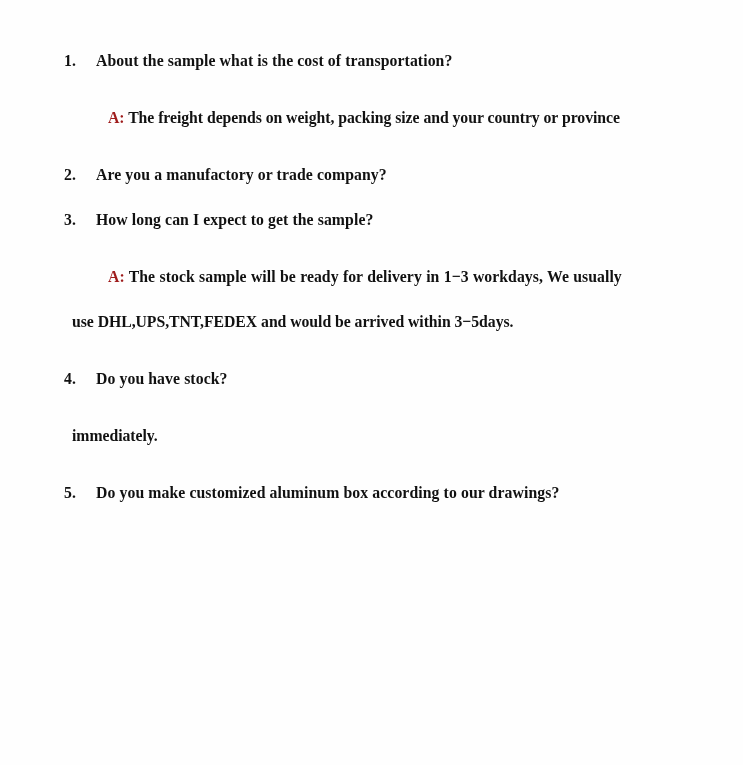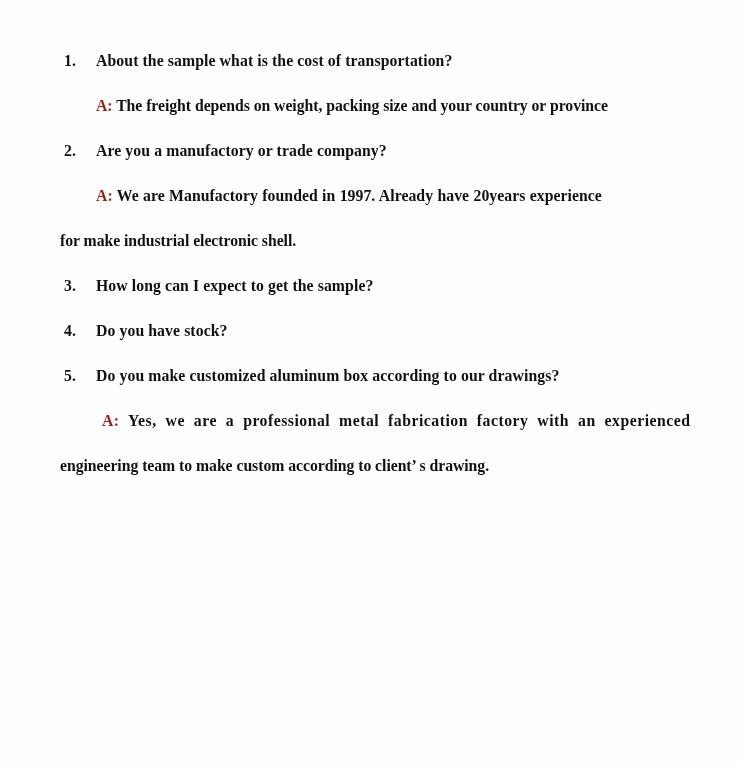--- a/index.html
+++ b/index.html
@@ -63,21 +63,21 @@
     font-size: 17.5px;
     font-weight: bold;
     color: #111111;
     transform: scaleX(0.90);
     transform-origin: left center;
     letter-spacing: 0.1px;
   }
 
   
   .answer-block {
-    margin: 0;
+    margin: 12px;
     padding: 0;
   }
   .answer-line {
     position: relative;
     height: 45px;
     line-height: 45px;
     white-space: nowrap;
     font-size: 17.5px;
     font-weight: bold;
     color: #111111;
@@ -124,63 +124,53 @@
           </span>
         </div>
       </div>
     </li>
 
     <li class="faq-item">
       <div class="question-row">
         <span class="q-number">2.</span>
         <span class="q-text">Are you a manufactory or trade company?</span>
       </div>
-      <div class="answer-block">
-        <div class="answer-line indent-a">
-          <span class="inner track-normal">
-            <span class="a-marker">A: </span>
-            <span>We are Manufactory founded in 1997. Already have 20years experience</span>
-          </span>
-        </div>
-        <div class="answer-line cont">
-          <span class="inner track-tight">for make industrial electronic shell.</span>
-        </div>
-      </div>
     </li>
 
     <li class="faq-item">
       <div class="question-row">
         <span class="q-number">3.</span>
         <span class="q-text">How long can I expect to get the sample?</span>
       </div>
       <div class="answer-block">
+        <div class="answer-line indent-a">
+          <span class="inner track-normal">
+            <span class="a-marker">A: </span>
+            <span>The stock sample will be ready for delivery in 1−3 workdays, We usually</span>
+          </span>
+        </div>
+        <div class="answer-line cont">
+          <span class="inner track-tight">use DHL,UPS,TNT,FEDEX and would be arrived within 3−5days.</span>
+        </div>
       </div>
     </li>
 
     <li class="faq-item">
       <div class="question-row">
         <span class="q-number">4.</span>
         <span class="q-text">Do you have stock?</span>
       </div>
       <div class="answer-block">
+        <div class="answer-line cont">
+          <span class="inner track-tight">immediately.</span>
+        </div>
       </div>
     </li>
 
     <li class="faq-item">
       <div class="question-row">
         <span class="q-number">5.</span>
         <span class="q-text">Do you make customized aluminum box according to our drawings?</span>
       </div>
-      <div class="answer-block">
-        <div class="answer-line indent-b">
-          <span class="inner track-wide">
-            <span class="a-marker">A: </span>
-            <span>Yes, we are a professional metal fabrication factory with an experienced</span>
-          </span>
-        </div>
-        <div class="answer-line cont">
-          <span class="inner track-tight">engineering team to make custom according to client’ s drawing.</span>
-        </div>
-      </div>
     </li>
 
   </ol>
 </div>
 
 </body></html>

